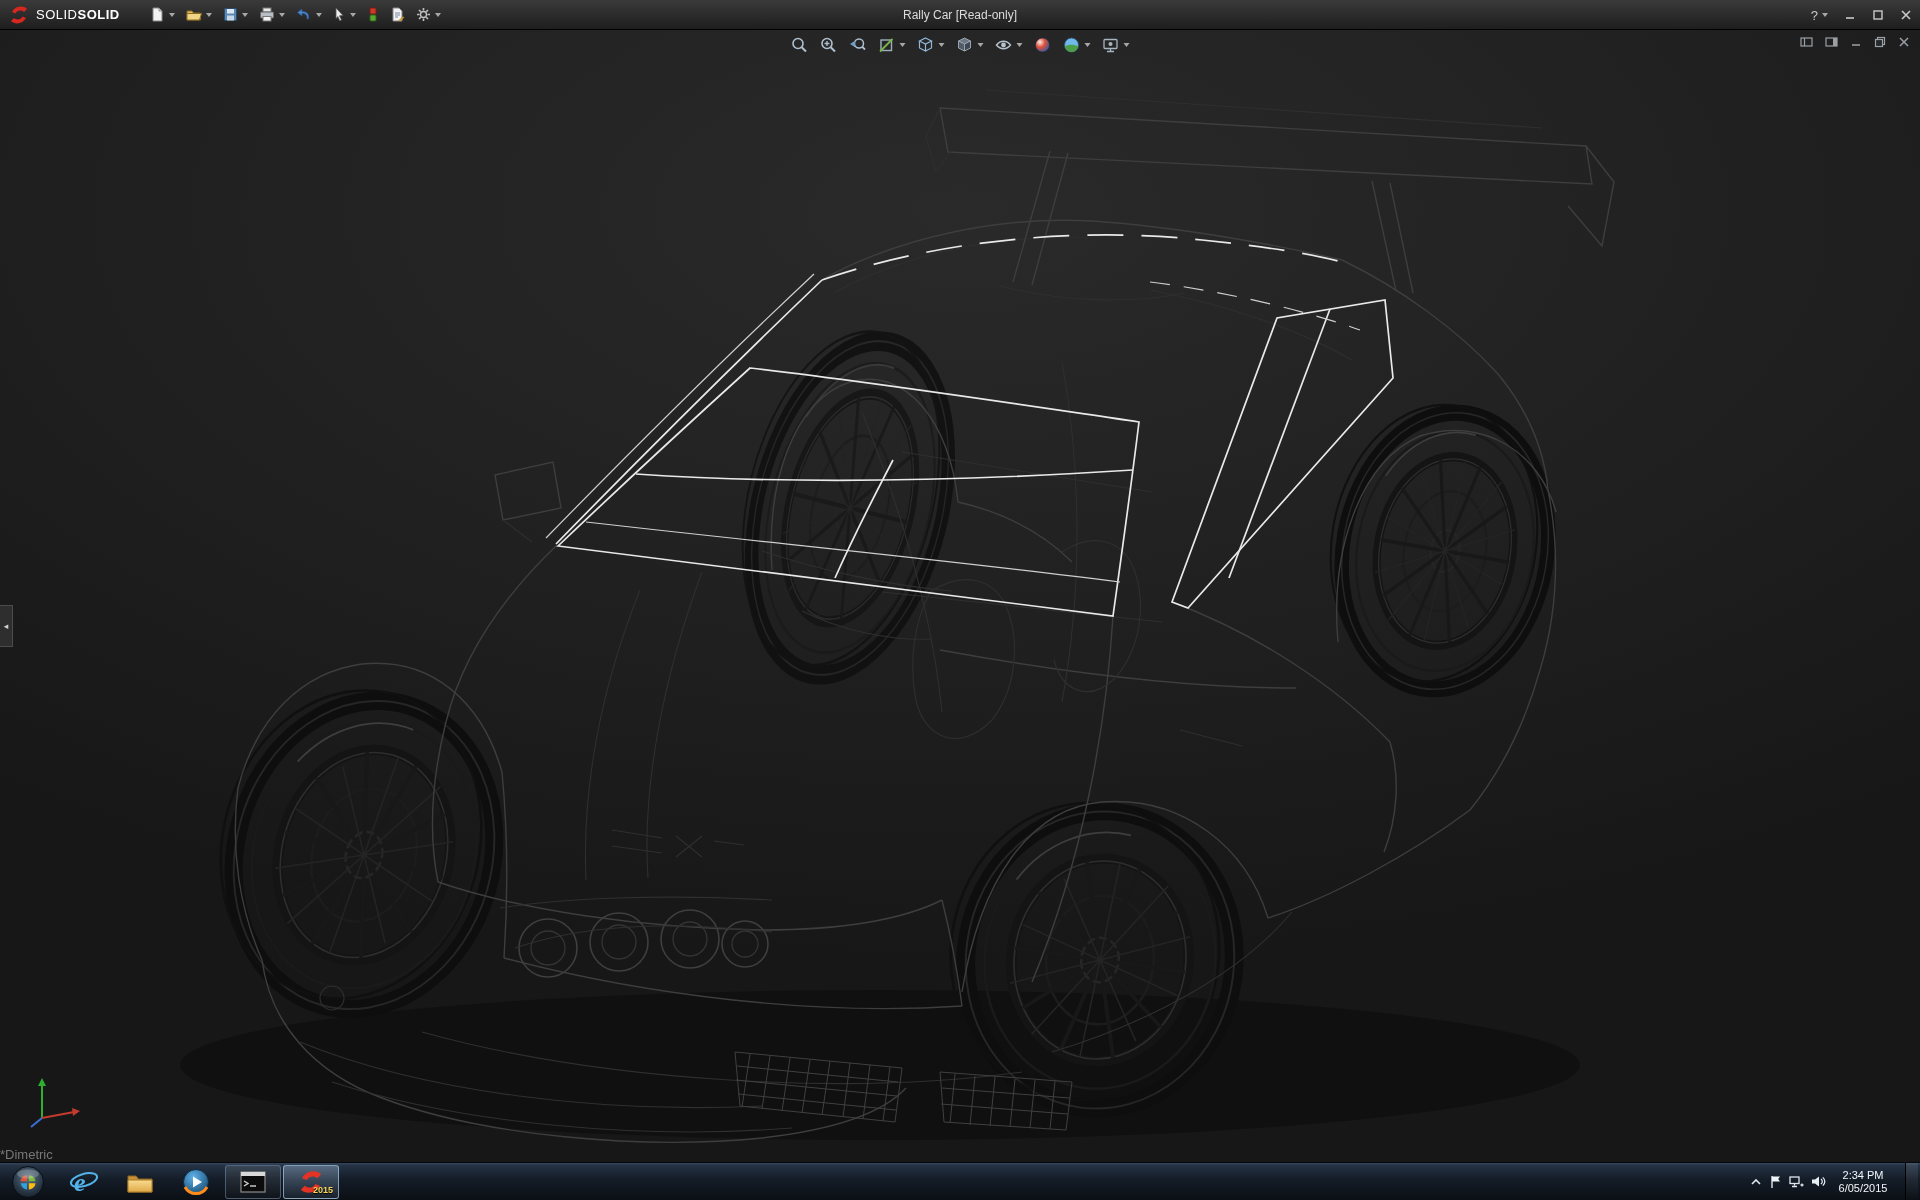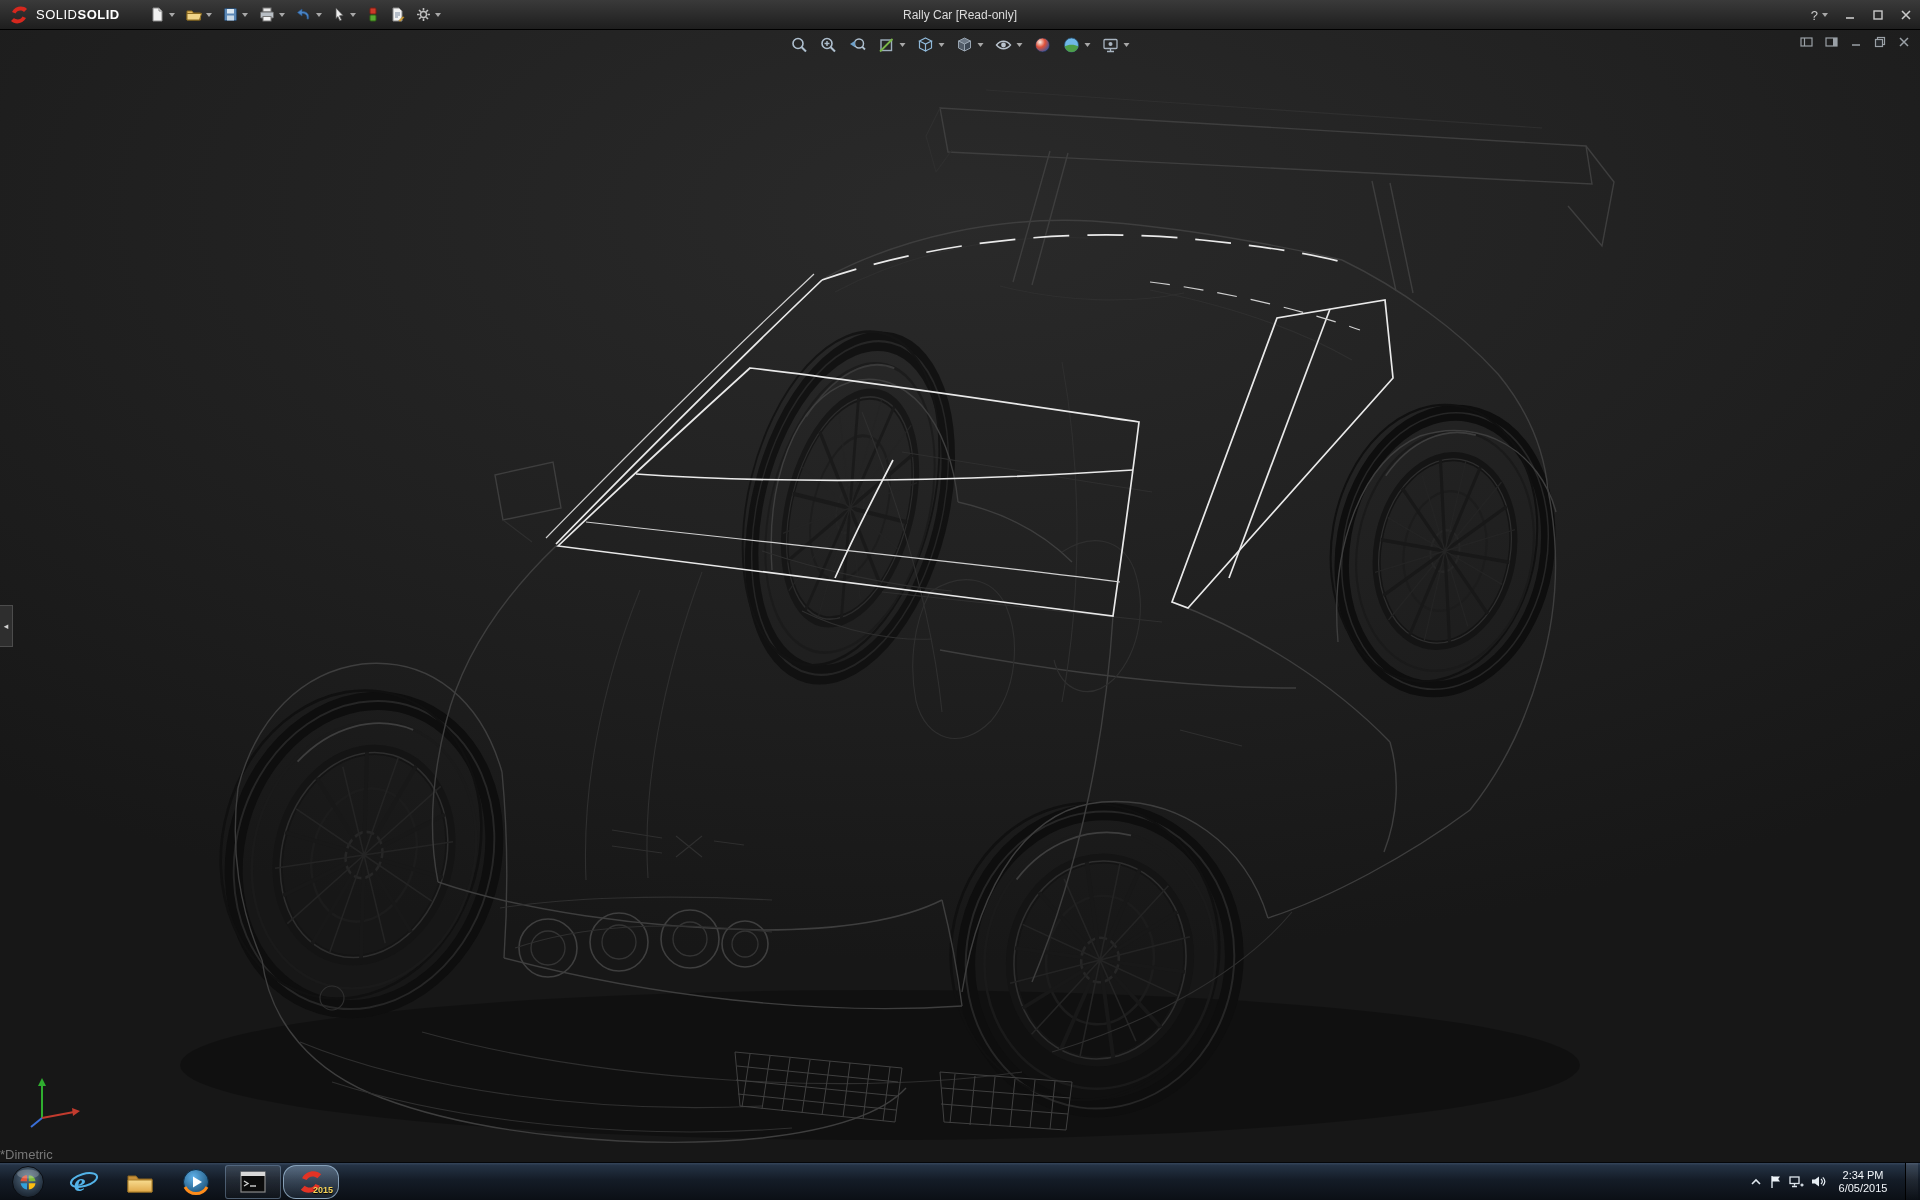--- a/index.html
+++ b/index.html
@@ -57,21 +57,21 @@
 
   
   #taskbar { position:absolute; bottom:0; left:0; right:0; height:38px;
     background:linear-gradient(#35465c 0%, #243244 7%, #141c27 45%, #0b0f15 100%);
     border-top:1px solid #05070a; display:flex; align-items:center; z-index:10; }
   .task-btn { width:56px; height:38px; display:flex; align-items:center;
     justify-content:center; position:relative; }
   .task-btn.running { height:34px; margin:2px 1px; border:1px solid rgba(130,160,190,.45);
     border-radius:3px; background:linear-gradient(rgba(255,255,255,.10),rgba(255,255,255,.02)); }
   .task-btn.active { height:34px; margin:2px 1px; border:1px solid rgba(170,200,225,.7);
-    border-radius:13px; background:linear-gradient(rgba(170,200,230,.38),rgba(80,110,145,.18)); }
+    border-radius:3px; background:linear-gradient(rgba(170,200,230,.38),rgba(80,110,145,.18)); }
   .task-badge { position:absolute; right:5px; bottom:3px; font-size:9px; font-weight:bold;
     color:#f6d55a; text-shadow:0 1px 1px #000; }
   #tray { margin-left:auto; display:flex; align-items:center; gap:5px;
     padding-right:2px; height:38px; }
   .tray-ic { display:flex; align-items:center; }
   #clock { text-align:center; font-size:11px; line-height:13px; color:#f2f6fa;
     min-width:64px; padding:0 4px; }
   #show-desktop { width:13px; height:38px; border-left:1px solid #000; margin-left:5px;
     background:linear-gradient(rgba(255,255,255,.10),rgba(255,255,255,0)); }
 </style>

